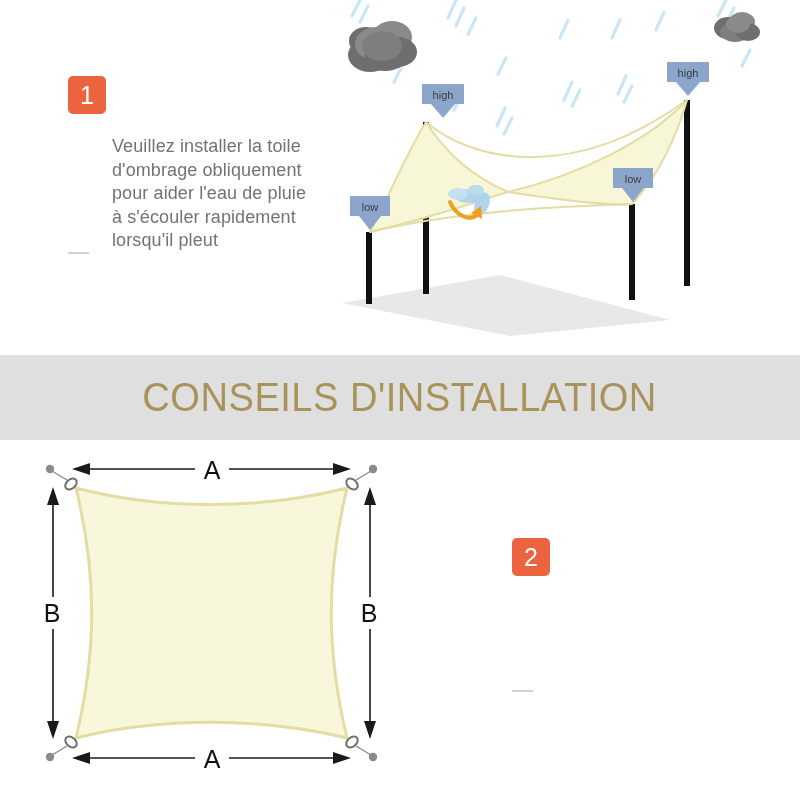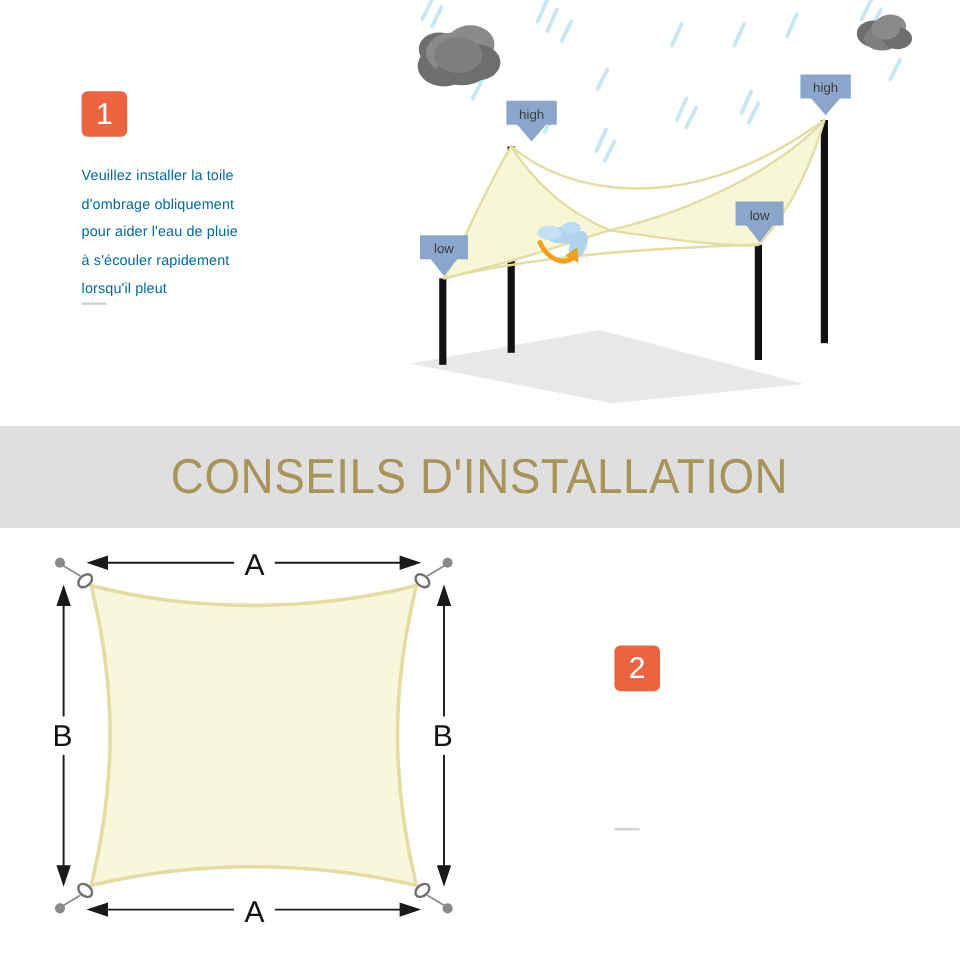--- a/index.html
+++ b/index.html
@@ -32,26 +32,27 @@
     color: #ffffff;
     font-size: 25px;
     line-height: 38px;
     text-align: center;
     font-weight: 400;
     font-family: "Liberation Sans", sans-serif;
     letter-spacing: 0px;
   }
   .body-text {
     position: absolute;
-    color: #0369a1;
-    font-size: 12px;
+    color: #737373;
+    font-size: 18px;
     line-height: 23.5px;
     font-family: "Liberation Sans", sans-serif;
     white-space: pre-line;
     letter-spacing: 0.1px;
+    margin-left: 44px;
   }
   .rule-dash {
     position: absolute;
     width: 21px;
     height: 2px;
     background: #d2d2d2;
   }
 
   
   .banner {

